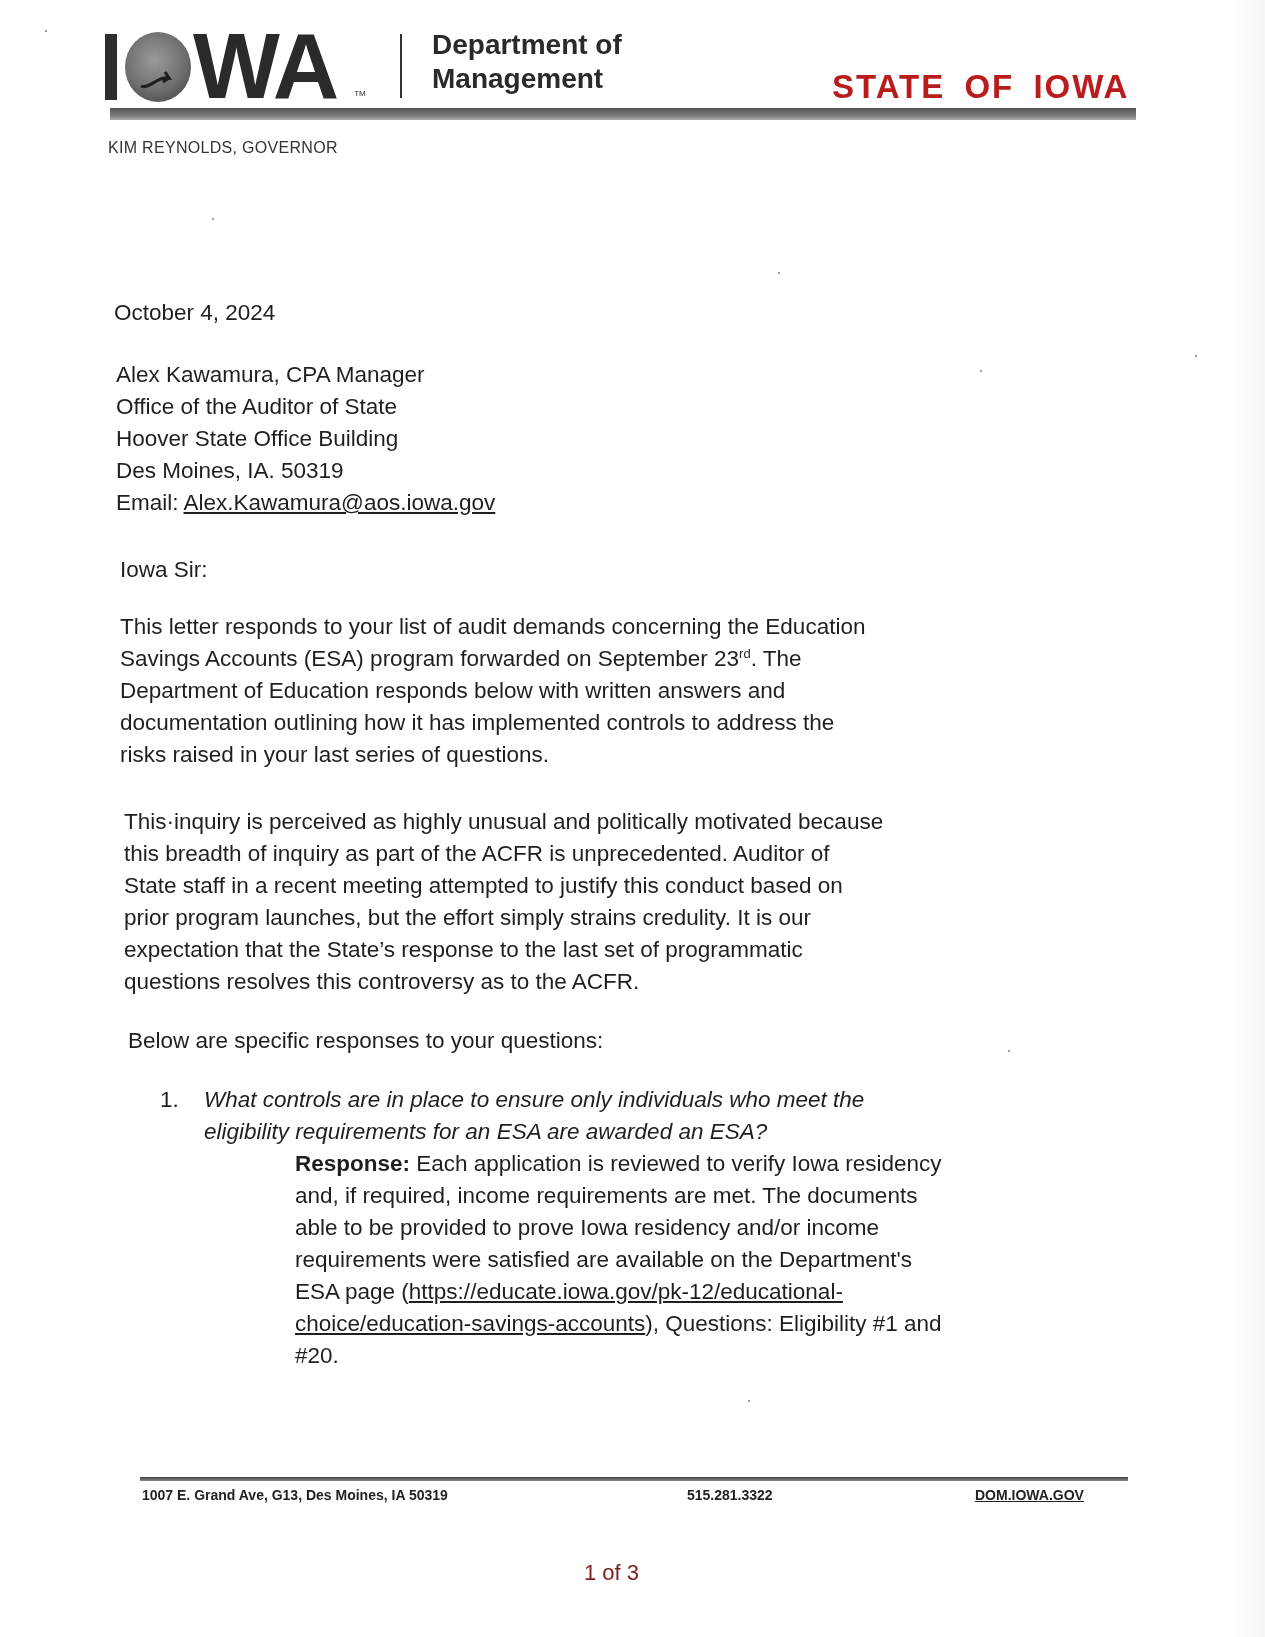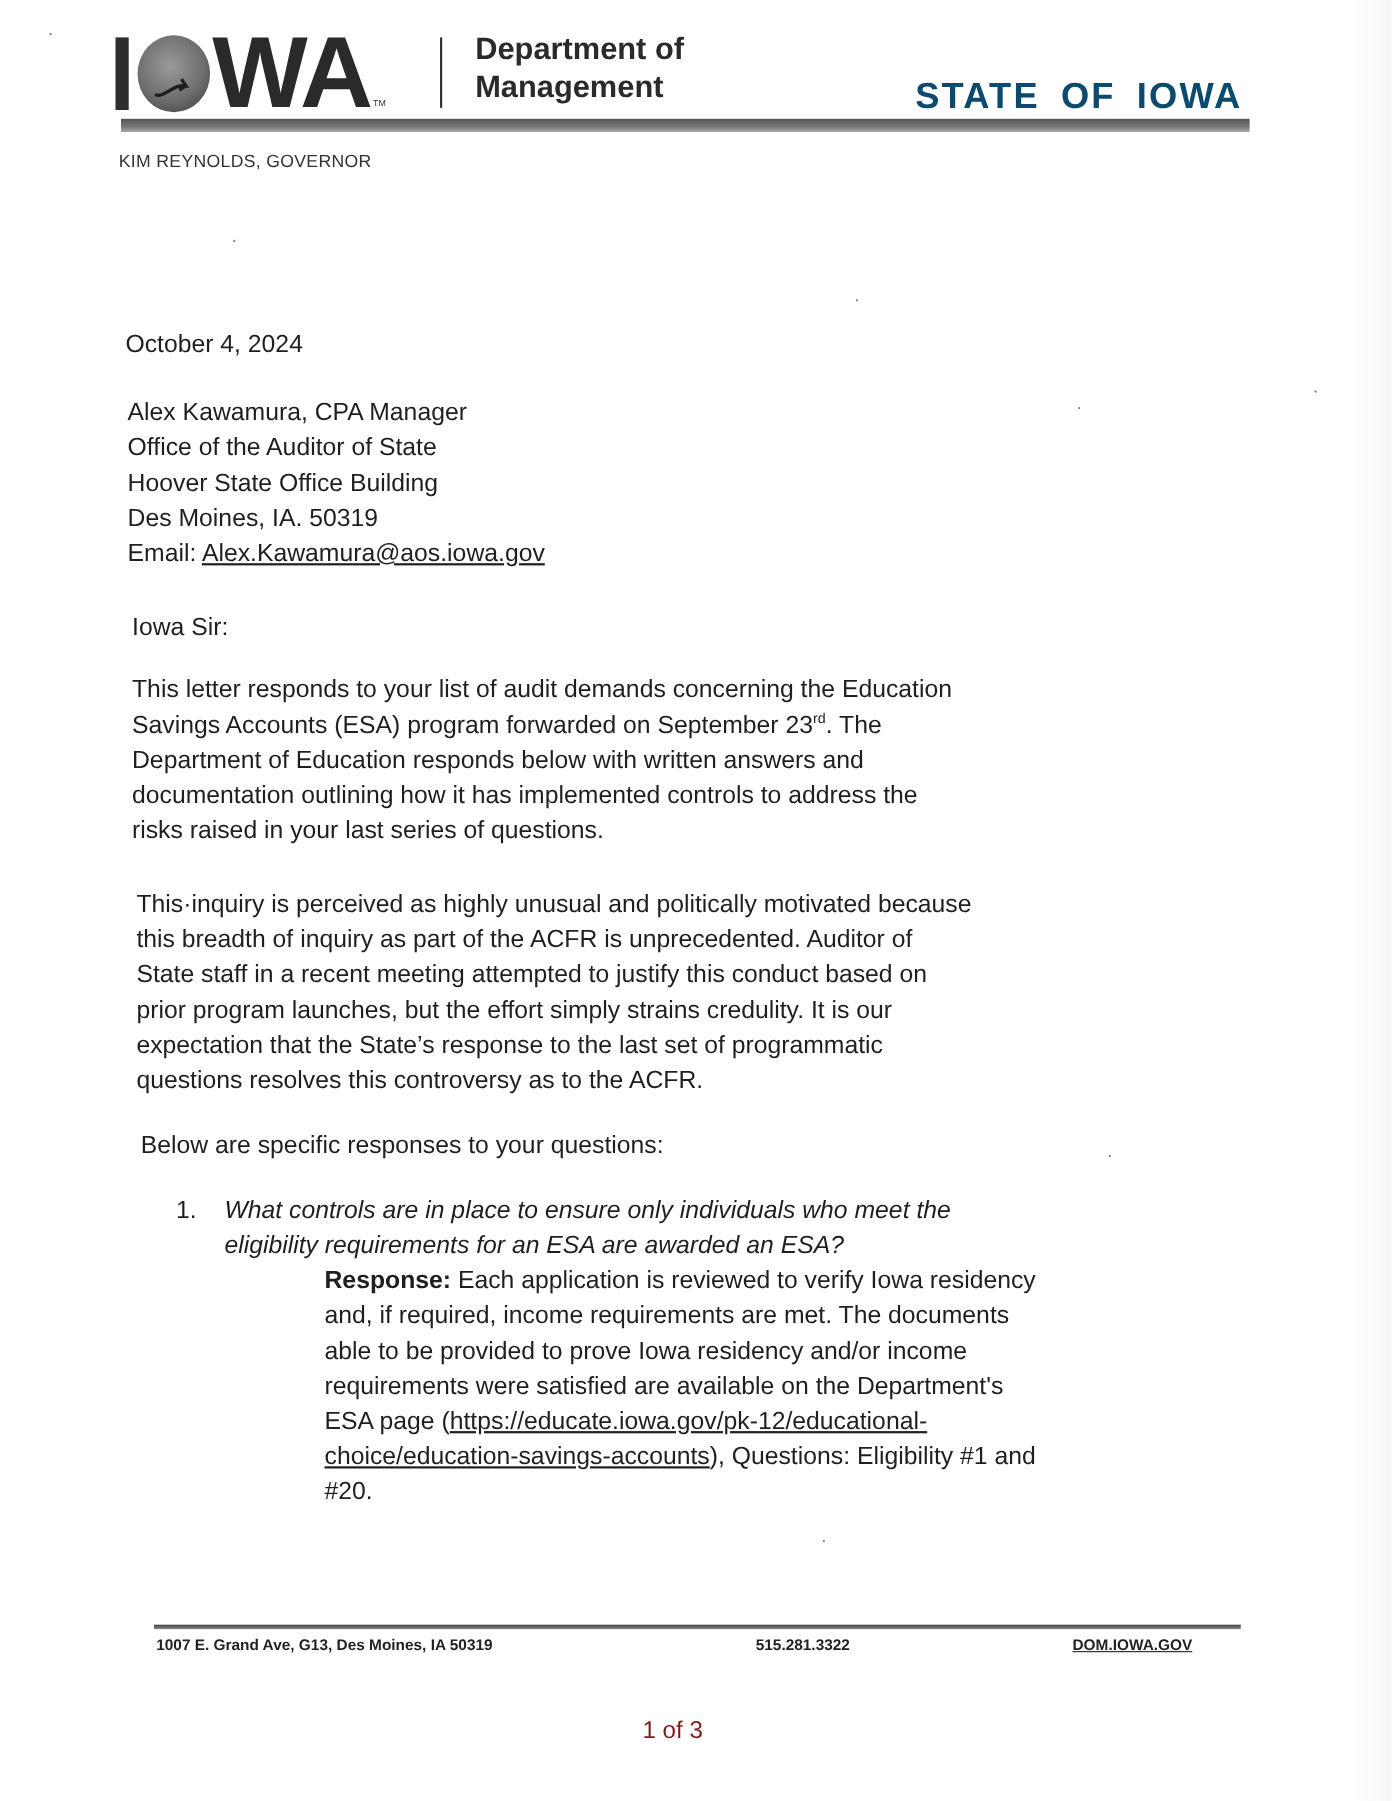--- a/index.html
+++ b/index.html
@@ -5,24 +5,24 @@
     html, body { margin: 0; padding: 0; background: #ffffff; }
     body { width: 1265px; height: 1637px; position: relative; overflow: hidden; font-family: "Liberation Sans", sans-serif; color: #1e1e1e; }
     .abs { position: absolute; }
 
     
     .logo { left: 105px; top: 28px; height: 76px; display: flex; align-items: flex-end; text-align: center; }
     .logo-letter { font-family: "Liberation Sans", sans-serif; font-weight: bold; font-size: 92px; line-height: 76px; color: #2a2a2a; letter-spacing: -2px; }
     .logo-i { display: inline-block; width: 12px; height: 66px; background: #2e2e2e; margin-right: 8px; margin-bottom: 4px; }
     .logo-o { display: inline-block; width: 66px; height: 70px; border-radius: 50%; background: radial-gradient(circle at 45% 40%, #9a9a9a 0%, #6e6e6e 55%, #3b3b3b 100%); margin-right: 2px; margin-bottom: 2px; position: relative; }
     .logo-o svg { position: absolute; left: 14px; top: 36px; }
-    .tm { font-size: 8px; color: #333; margin-left: 2px; margin-bottom: 6px; }
+    .tm { font-size: 8px; color: #333; margin-left: 17px; margin-bottom: 6px; }
     .v-divider { left: 400px; top: 34px; width: 2px; height: 64px; background: #333; }
     .dept { left: 432px; top: 28px; font-weight: bold; font-size: 28px; line-height: 34px; color: #2a2a2a; }
-    .state { left: 832px; top: 68px; font-weight: bold; font-size: 33px; letter-spacing: 2px; color: #0c4a6e; word-spacing: 8px; }
+    .state { left: 832px; top: 68px; font-weight: bold; font-size: 33px; letter-spacing: 2px; color: #b91c1c; word-spacing: 8px; }
     .head-rule { left: 110px; top: 108px; width: 1026px; height: 12px; background: linear-gradient(#555, #777 60%, #aaa); }
     .governor { left: 108px; top: 139px; font-size: 16px; color: #333; letter-spacing: 0.3px; }
 
     
     .body-text { font-size: 22.5px; line-height: 32px; color: #1f1f1f; }
     .date { left: 114px; top: 297px; }
     .recipient { left: 116px; top: 359px; }
     .recipient div { white-space: nowrap; }
     .link { text-decoration: underline; color: #1f1f1f; }
     .salutation { left: 120px; top: 554px; }

